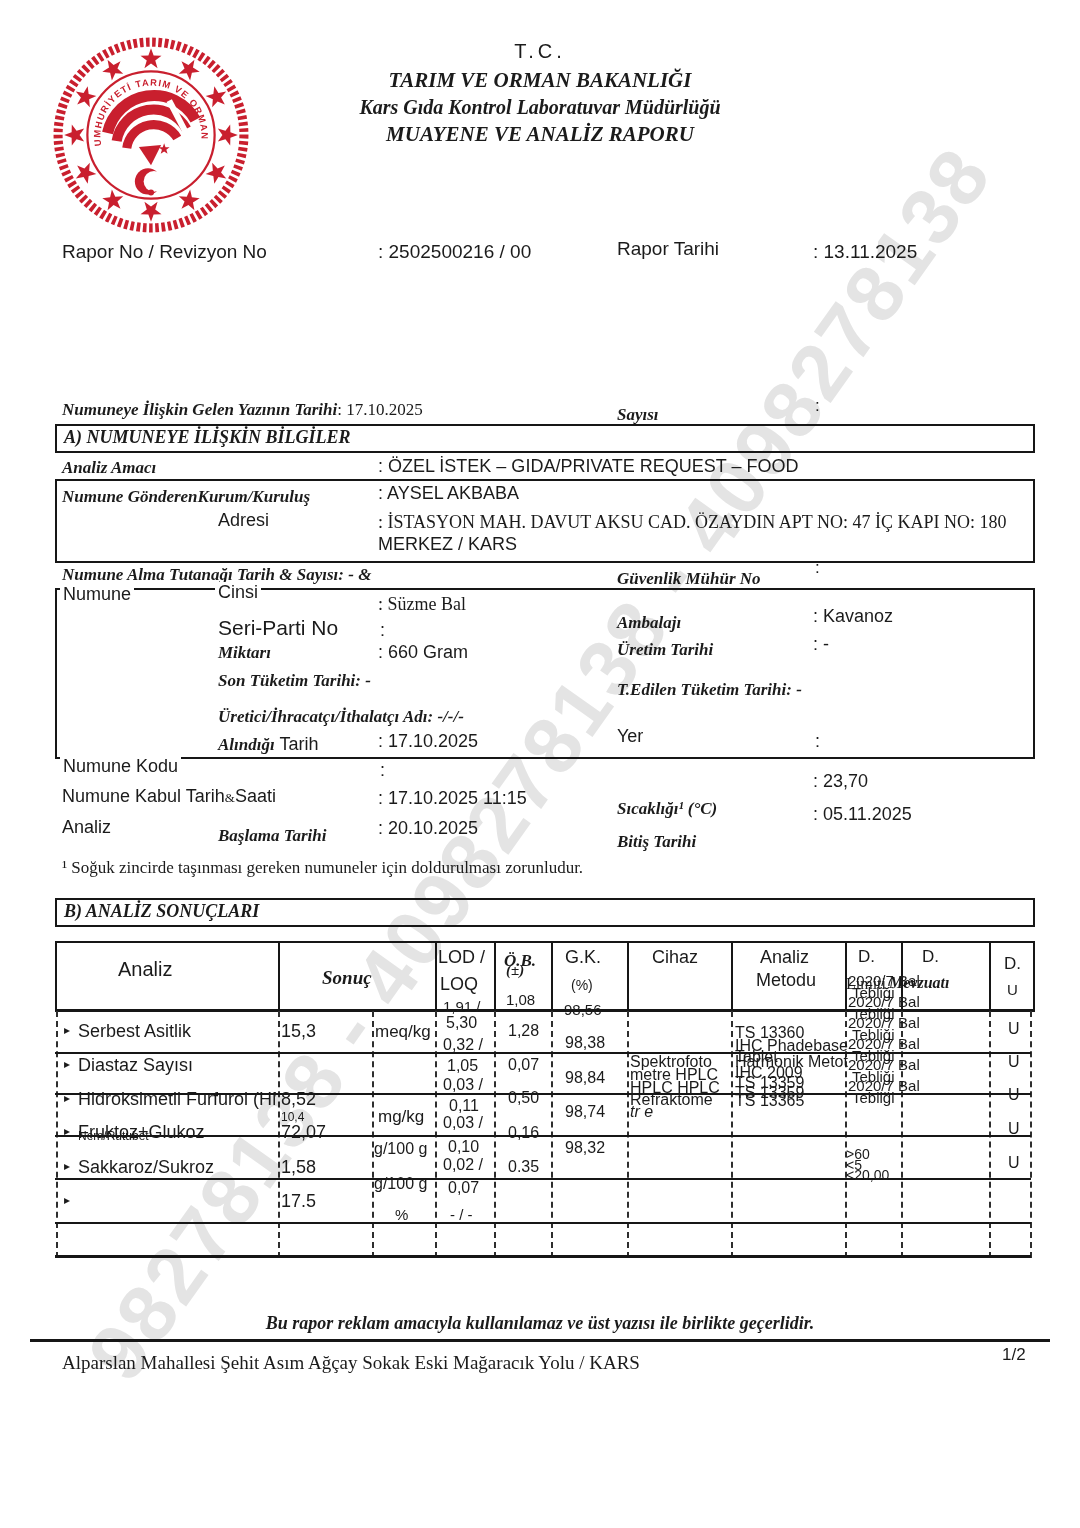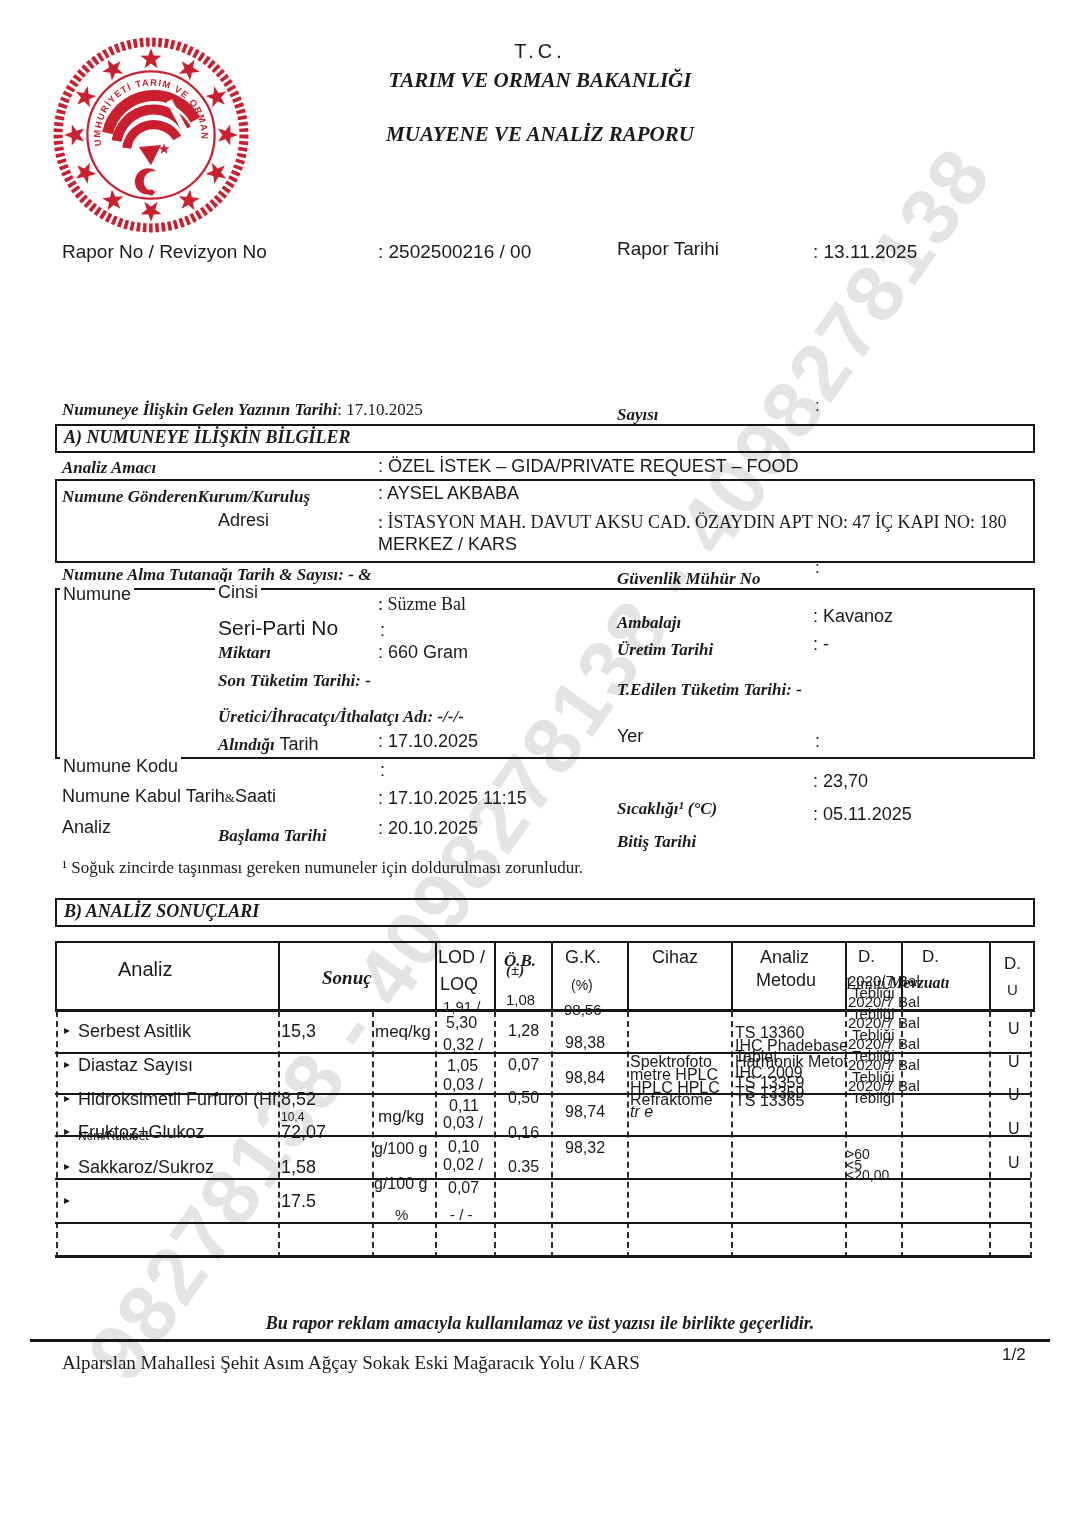--- a/index.html
+++ b/index.html
@@ -61,20 +61,21 @@
     <g>
       <circle cx="97" cy="146" r="13" fill="#c91f2e"></circle>
       <circle cx="103" cy="146" r="10.3" fill="#ffffff"></circle>
       <use href="#st" transform="translate(61 101) scale(0.52)"></use>
     </g>
     <circle cx="100" cy="157" r="3" fill="#c91f2e"></circle>
   </svg>
 
   <div class="abs ctr sans" style="top:40px;font-size:20px;letter-spacing:4px;">T.C.</div>
   <div class="abs ctr ser bi" style="top:68px;font-size:21px;">TARIM VE ORMAN BAKANLIĞI</div>
+  <div class="abs ctr ser bi" style="top:96px;font-size:20px;">Kars Gıda Kontrol Laboratuvar Müdürlüğü</div>
   <div class="abs ctr ser bi" style="top:122px;font-size:21px;">MUAYENE VE ANALİZ RAPORU</div>
 
   <div class="abs sans" style="left:62px;top:241px;font-size:19px;">Rapor No / Revizyon No</div>
   <div class="abs sans" style="left:378px;top:241px;font-size:19px;">: 2502500216 / 00</div>
   <div class="abs sans" style="left:617px;top:238px;font-size:19px;">Rapor Tarihi</div>
   <div class="abs sans" style="left:813px;top:241px;font-size:19px;">: 13.11.2025</div>
 
   <div class="abs" style="left:62px;top:400px;font-size:17px;">
     <span class="ser bi">Numuneye İlişkin Gelen Yazının Tarihi</span><span class="ser">: 17.10.2025</span>
   </div>

